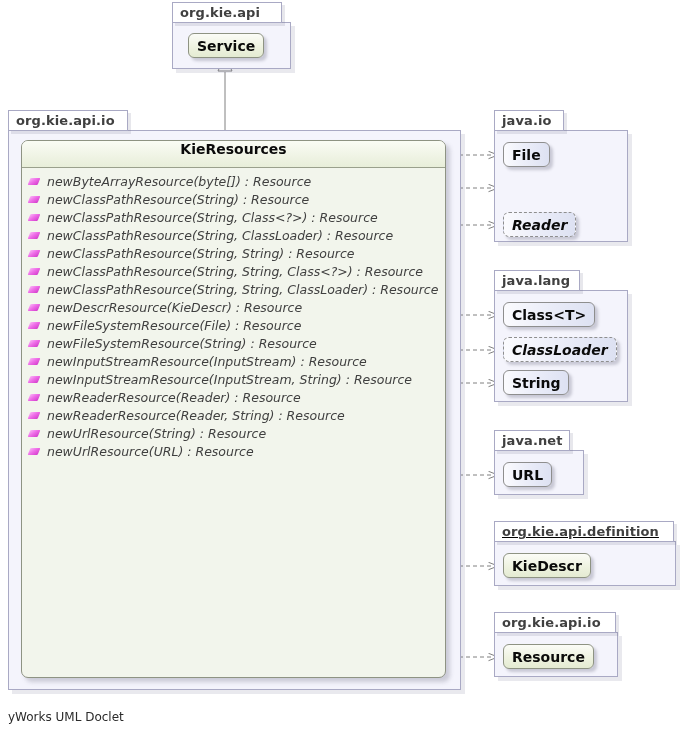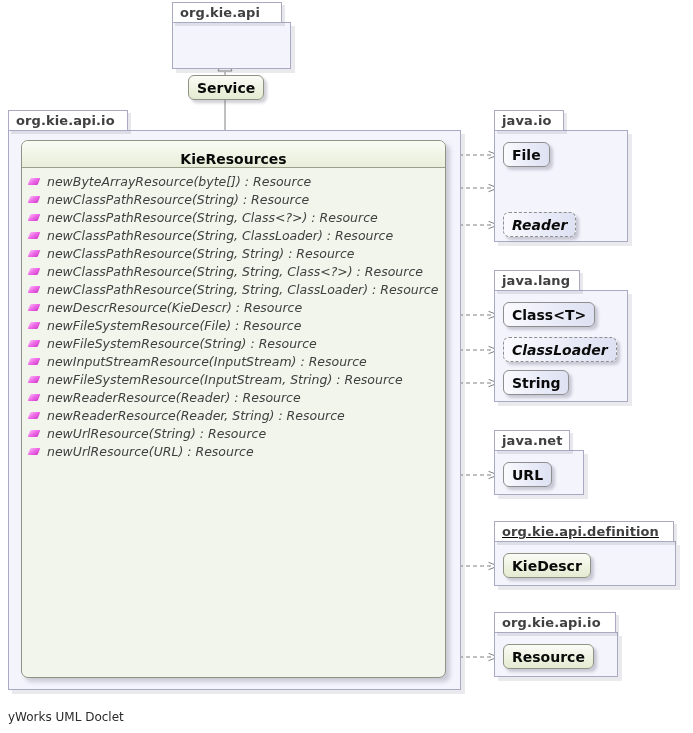--- a/index.html
+++ b/index.html
@@ -50,21 +50,21 @@
   .node.abstract{border-style:dashed;}
   .node.abstract span{font-style:italic;}
 
   
   #kieresources-class{
     position:absolute;box-sizing:border-box;border:1px solid #8e9383;
     border-radius:7px;background:#f2f5ec;overflow:hidden;
     box-shadow:4px 4px 4px rgba(110,110,130,.30);z-index:4;
   }
   #kieresources-header{
-    height:26px;display:flex;align-items:flex-end;justify-content:center;
+    height:26px;display:flex;align-items:flex-start;justify-content:center;
     background:linear-gradient(to bottom,#fafcf5 0%,#eff3e4 60%,#e8eed9 100%);
     border-bottom:1px solid #9aa08c;
   }
   #kieresources-header span{font-size:14px;font-weight:bold;color:#0a0a0a;}
   #kieresources-methods{padding:4px 0 0 0;}
   .method{
     display:flex;align-items:center;height:18px;padding-left:6px;
   }
   .method .mi{
     width:13px;height:13px;flex:0 0 13px;margin-right:6px;position:relative;
@@ -111,21 +111,21 @@
       <line x1="438" y1="566" x2="498" y2="566"></line>
       <line x1="438" y1="657" x2="498" y2="657"></line>
     </g>
   </svg>
 
   <div class="pkg" style="left:172px;top:2px;width:122px;height:70px;">
     <div class="pkg-tab" style="width:110px;">
       <span>org.kie.api</span>
     </div>
     <div class="pkg-body" style="top:20px;width:119px;height:47px;"></div>
-    <div class="node proj" style="left:16px;top:31px;margin-top:42px;">
+    <div class="node proj" style="left:16px;top:31px;">
       <span>Service</span>
     </div>
   </div>
 
   <div class="pkg" style="left:8px;top:110px;width:460px;height:582px;">
     <div class="pkg-tab" style="width:120px;">
       <span>org.kie.api.io</span>
     </div>
     <div class="pkg-body" style="top:20px;width:453px;height:560px;"></div>
 
@@ -173,21 +173,21 @@
           <div class="method">
             <span class="mi"></span>
             <span class="mtxt">newFileSystemResource(String) : Resource</span>
           </div>
           <div class="method">
             <span class="mi"></span>
             <span class="mtxt">newInputStreamResource(InputStream) : Resource</span>
           </div>
           <div class="method">
             <span class="mi"></span>
-            <span class="mtxt">newFileSystemResource(InputStream, String) : Resource</span>
+            <span class="mtxt">newInputStreamResource(InputStream, String) : Resource</span>
           </div>
           <div class="method">
             <span class="mi"></span>
             <span class="mtxt">newReaderResource(Reader) : Resource</span>
           </div>
           <div class="method">
             <span class="mi"></span>
             <span class="mtxt">newReaderResource(Reader, String) : Resource</span>
           </div>
           <div class="method">

